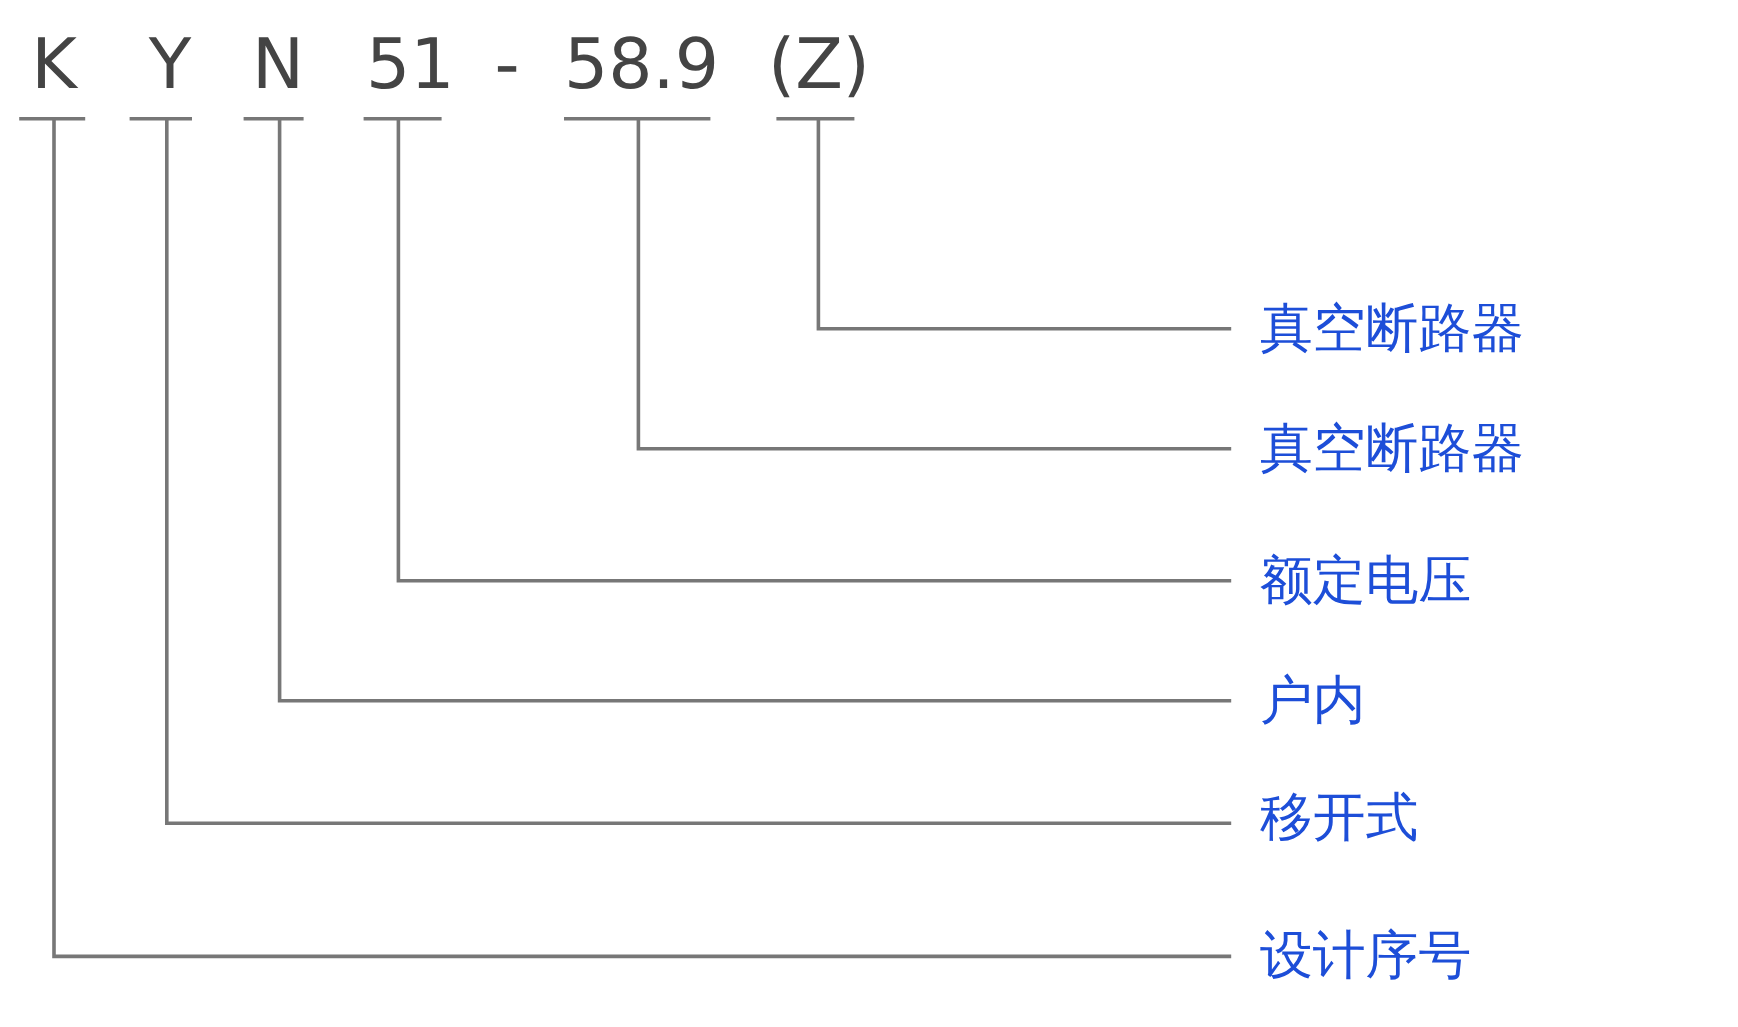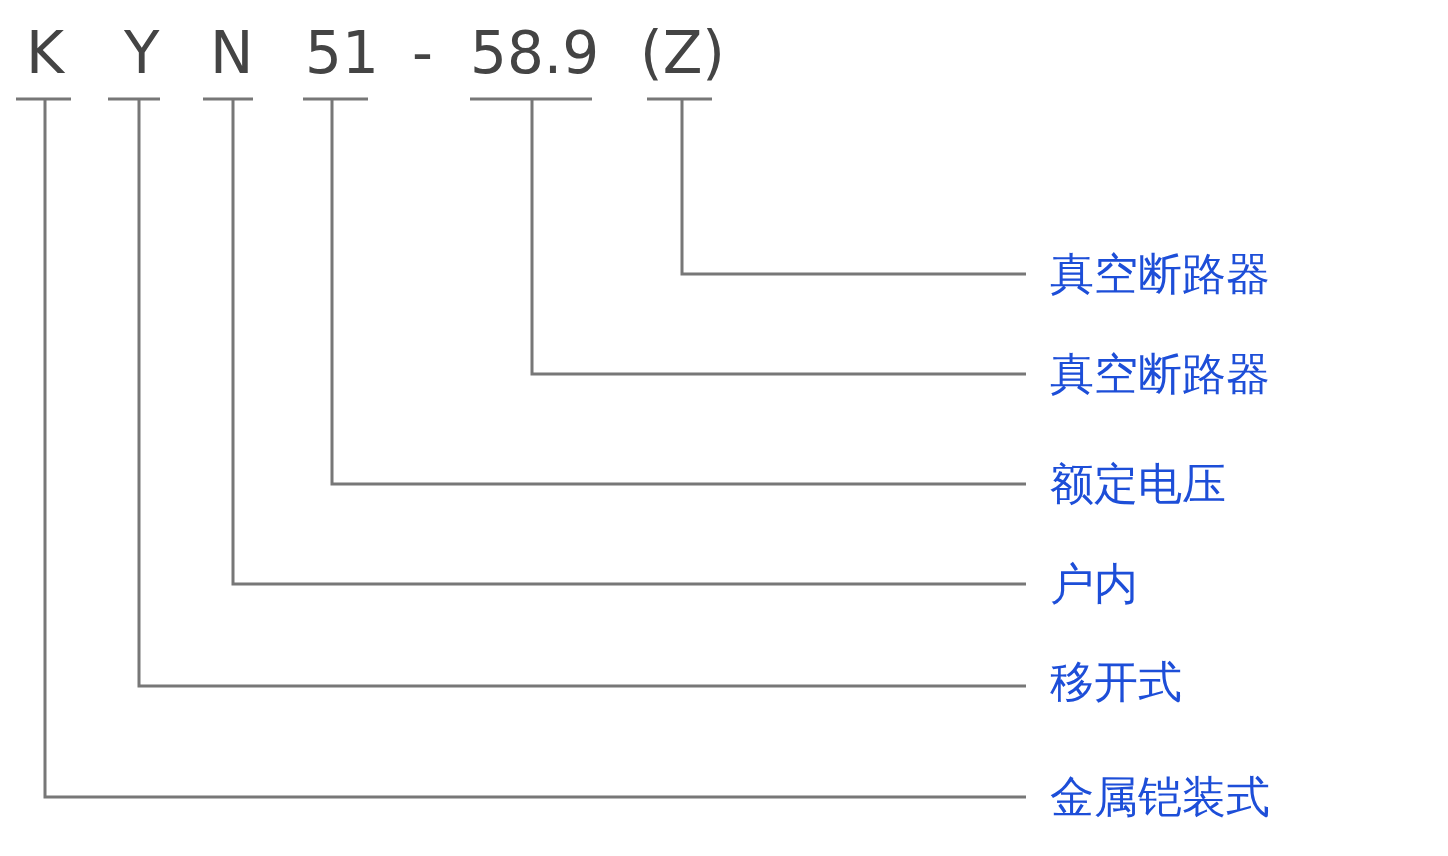--- a/index.html
+++ b/index.html
@@ -37,13 +37,13 @@
 <div class="code" style="left:305px">51</div>
 <div class="code" style="left:412px">-</div>
 <div class="code" style="left:470px">58.9</div>
 <div class="code" style="left:640px">(Z)</div>
 
 <div class="label" style="top:243px">真空断路器</div>
 <div class="label" style="top:343px">真空断路器</div>
 <div class="label" style="top:453px">额定电压</div>
 <div class="label" style="top:553px">户内</div>
 <div class="label" style="top:651px">移开式</div>
-<div class="label" style="top:766px">金属铠装式</div>
+<div class="label" style="top:766px">设计序号</div>
 
 </body></html>

